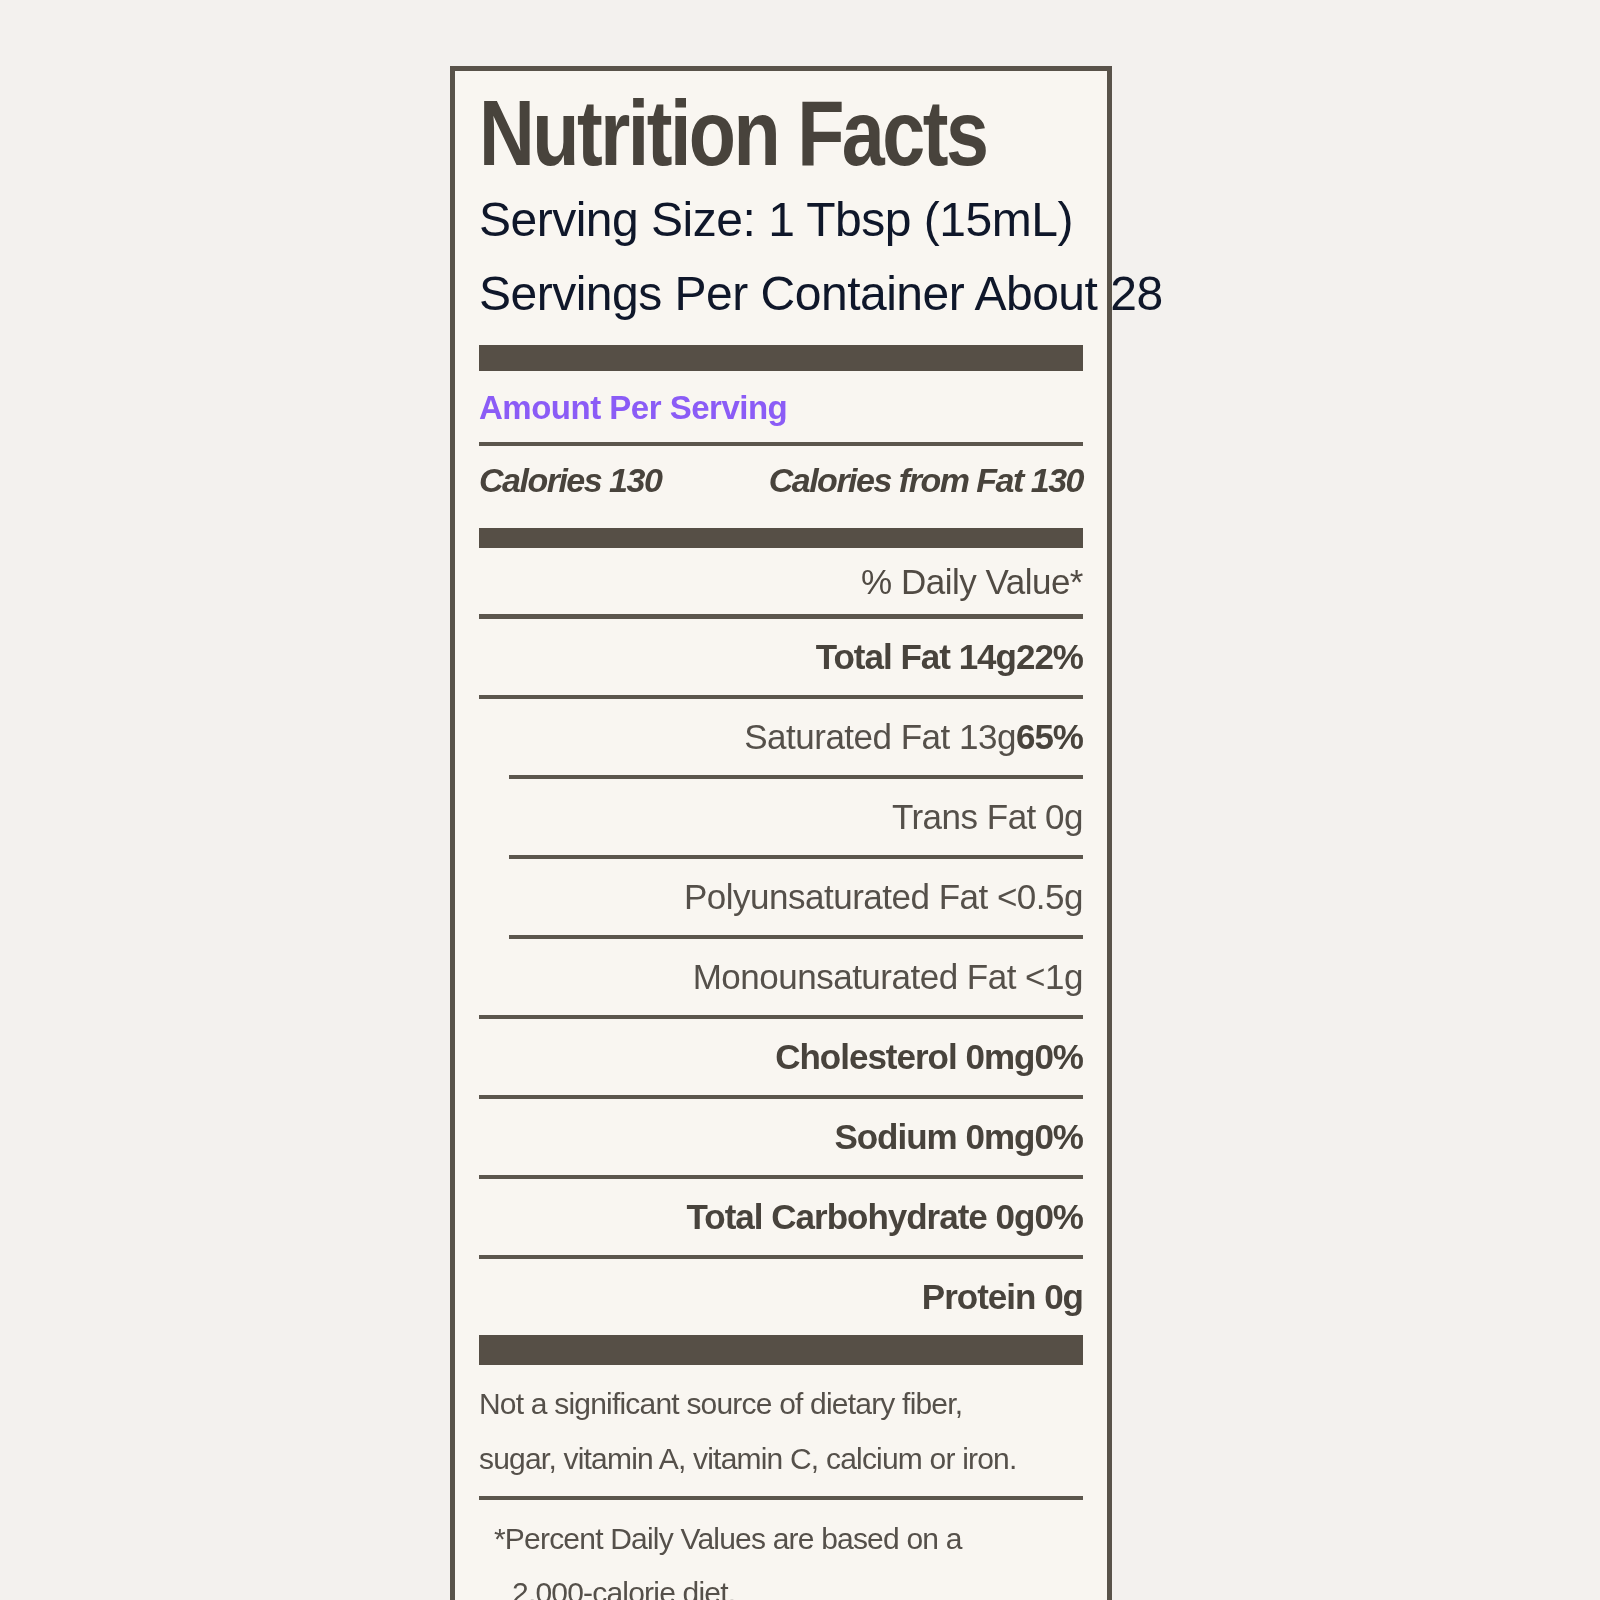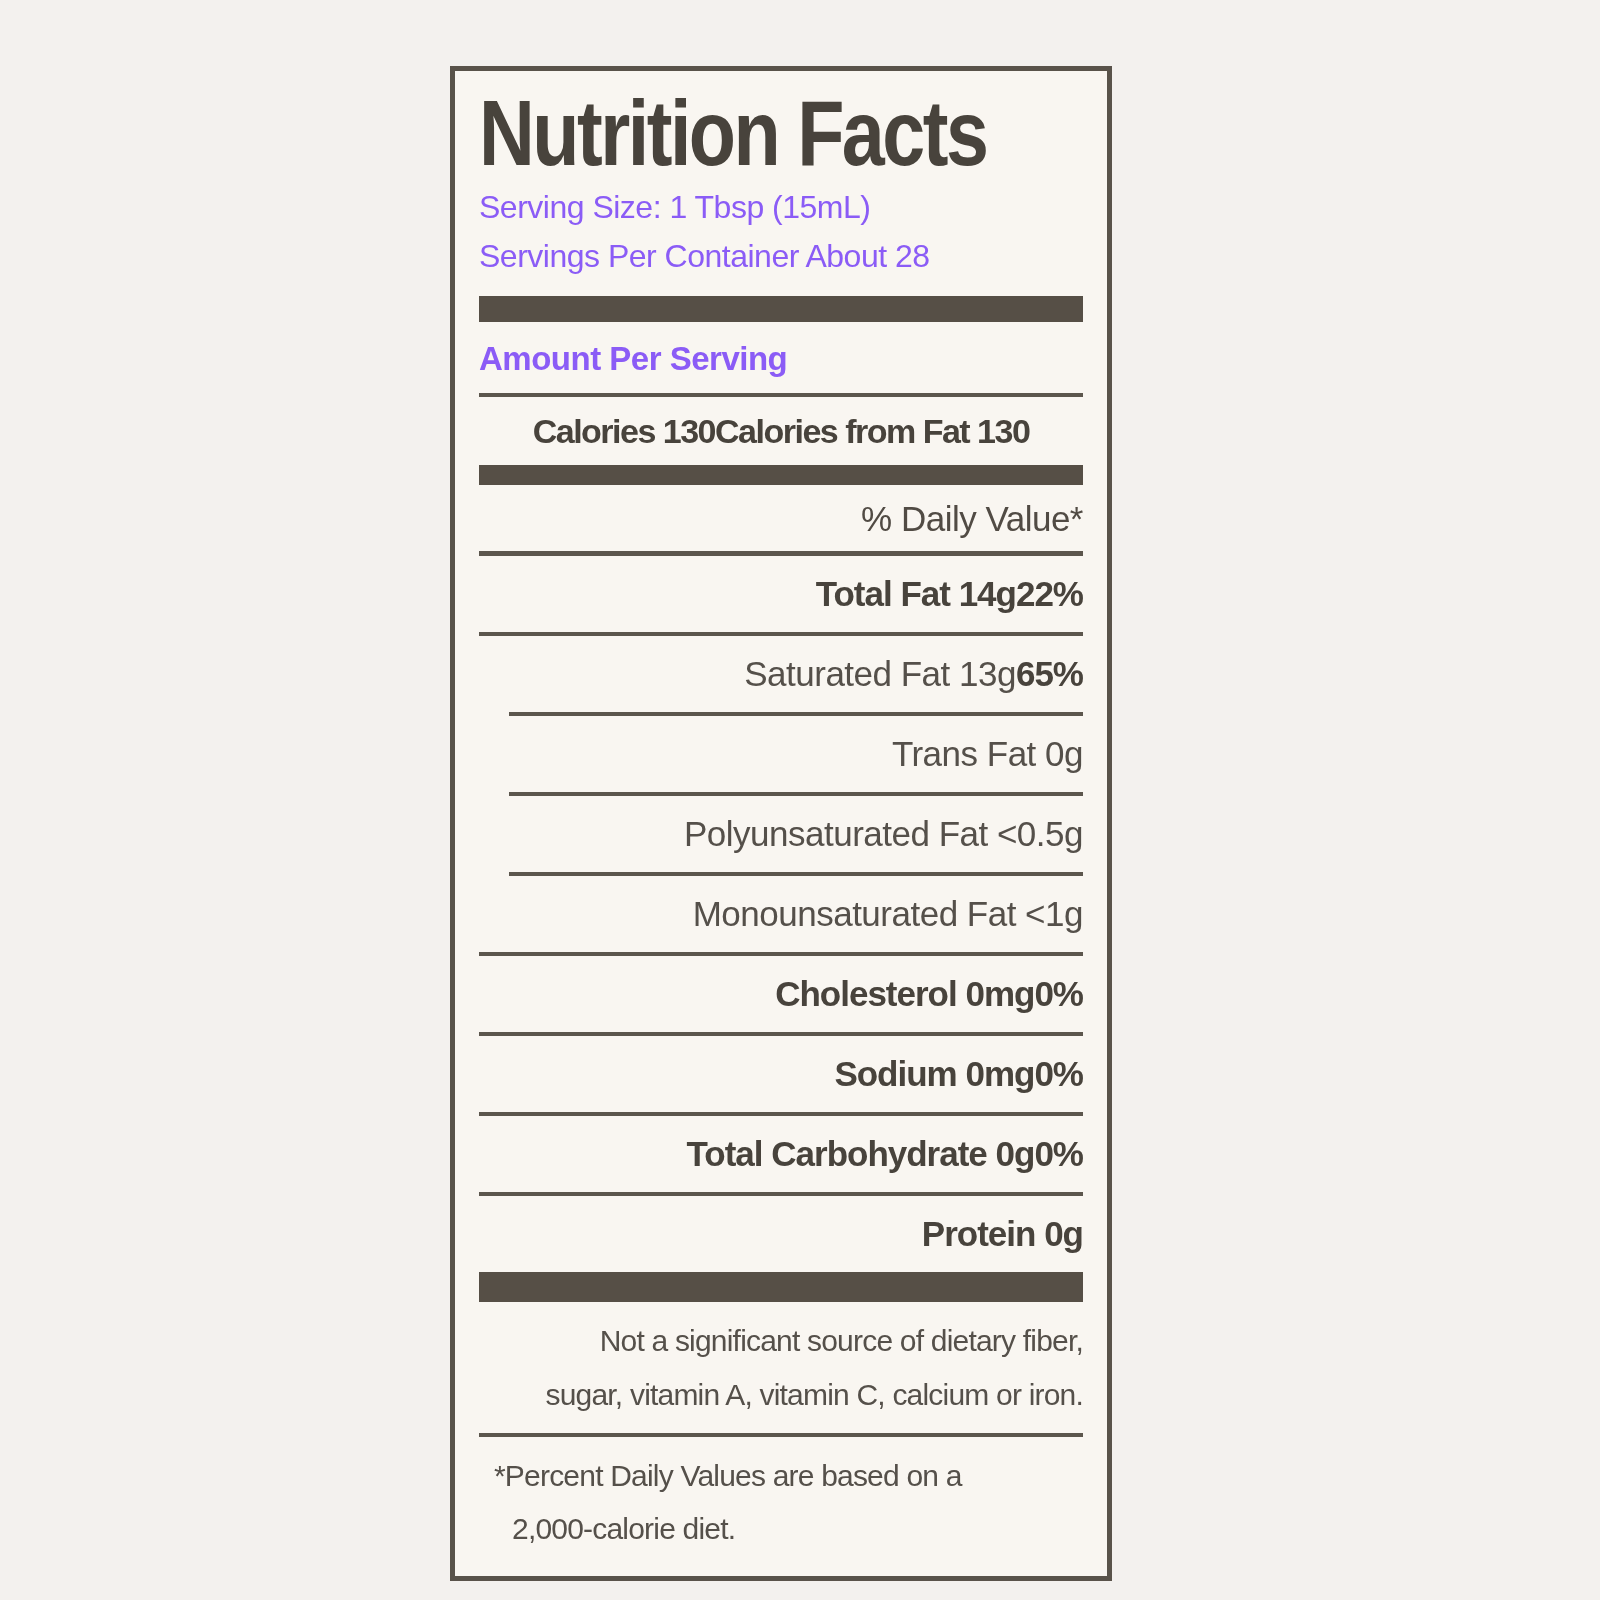--- a/index.html
+++ b/index.html
@@ -30,51 +30,52 @@
     font-weight: bold;
     letter-spacing: -3px;
     line-height: 1.06;
     white-space: nowrap;
     transform: scaleX(0.84);
     transform-origin: left center;
     color: #48433c;
     margin-top: 6px;
   }
   .nf-line {
-    font-size: 32px;
+    font-size: 48px;
     letter-spacing: -0.5px;
     line-height: 1.55;
-    color: #8b5cf6;
+    color: #0f172a;
     white-space: nowrap;
   }
   .bar {
     background: #564f46;
   }
   .bar-1 { height: 26px; margin-top: 14px; }
   .bar-2 { height: 20px; }
   .bar-3 { height: 30px; }
   .aps-row {
     font-size: 33px;
     font-weight: bold;
     letter-spacing: -0.5px;
     color: #8b5cf6;
     padding: 18px 0 15px 0;
     border-bottom: 4px solid #5c564d;
     white-space: nowrap;
   }
   .cal-row {
     display: flex;
-    justify-content: center;
+    justify-content: space-between;
     align-items: center;
     font-size: 34px;
     font-weight: bold;
     letter-spacing: -1.5px;
     color: #48433c;
-    padding: 15px 0 14px 0;
+    padding: 15px 0 28px 0;
     white-space: nowrap;
+    font-style: italic;
   }
   .dv-header {
     text-align: right;
     font-size: 35px;
     letter-spacing: -0.5px;
     color: #514b44;
     padding: 14px 0 12px 0;
     border-bottom: 5px solid #5c564d;
     white-space: nowrap;
   }
@@ -95,21 +96,21 @@
   .nname .i { }
   .ndv { text-align: right; }
   .fn1 {
     font-size: 30px;
     letter-spacing: -0.8px;
     line-height: 1.82;
     color: #55504a;
     padding: 12px 0 10px 0;
     border-bottom: 4px solid #5c564d;
   }
-  .fn1 div { white-space: nowrap; text-align: right; }
+  .fn1 div { white-space: nowrap; }
   .fn2 {
     font-size: 30px;
     letter-spacing: -0.8px;
     line-height: 1.78;
     color: #55504a;
     padding: 12px 0 2px 0;
   }
   .fn2 div { white-space: nowrap; margin-left: 15px; }
   .fn2 .hang { padding-left: 18px; }
 </style>

